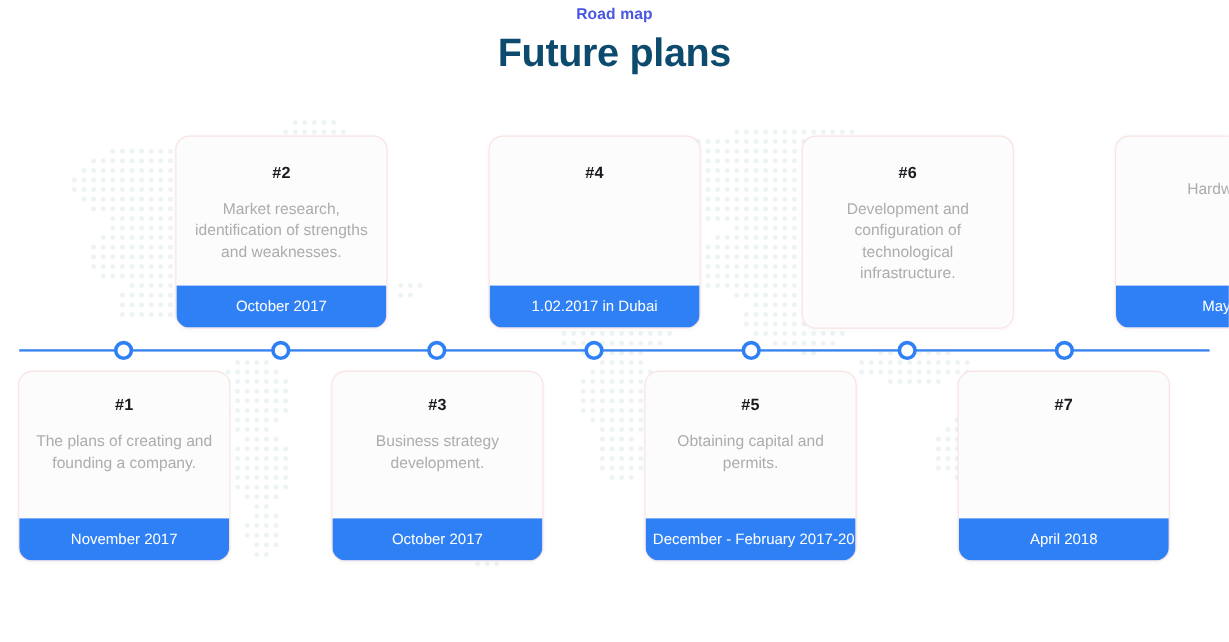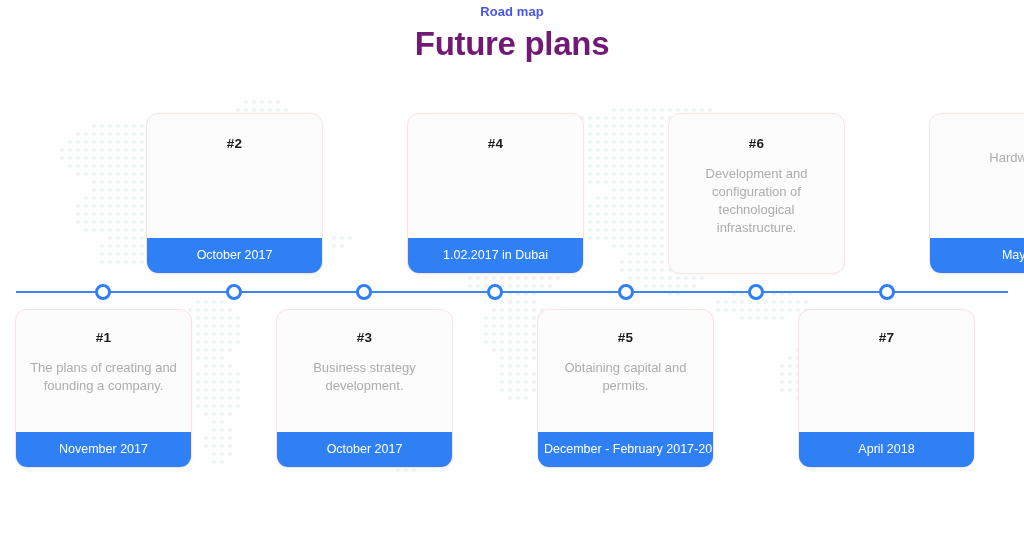--- a/index.html
+++ b/index.html
@@ -40,21 +40,21 @@
     font-size: 13px;
     font-weight: bold;
     color: #4a56e2;
     letter-spacing: 0.1px;
     line-height: 16px;
     margin: 0;
   }
   .page-title {
     font-size: 33px;
     font-weight: bold;
-    color: #701a75;
+    color: #0c4a6e;
     letter-spacing: -0.3px;
     line-height: 40px;
     margin: 4px 0 0 0;
   }
 
   
   .timeline-axis {
     position: absolute;
     left: 16px;
     top: 291px;
@@ -1357,20 +1357,21 @@
     <div class="card bottom" style="left: 15px; width: 177px;">
       <div class="card-body">
         <div class="card-number">#1</div>
         <div class="card-text">The plans of creating and founding a company.</div>
       </div>
       <div class="card-date">November 2017</div>
     </div>
     <div class="card top" style="left: 146px; width: 177px;">
       <div class="card-body">
         <div class="card-number">#2</div>
+        <div class="card-text">Market research, identification of strengths and weaknesses.</div>
       </div>
       <div class="card-date">October 2017</div>
     </div>
     <div class="card bottom" style="left: 276px; width: 177px;">
       <div class="card-body">
         <div class="card-number">#3</div>
         <div class="card-text">Business strategy development.</div>
       </div>
       <div class="card-date">October 2017</div>
     </div>

